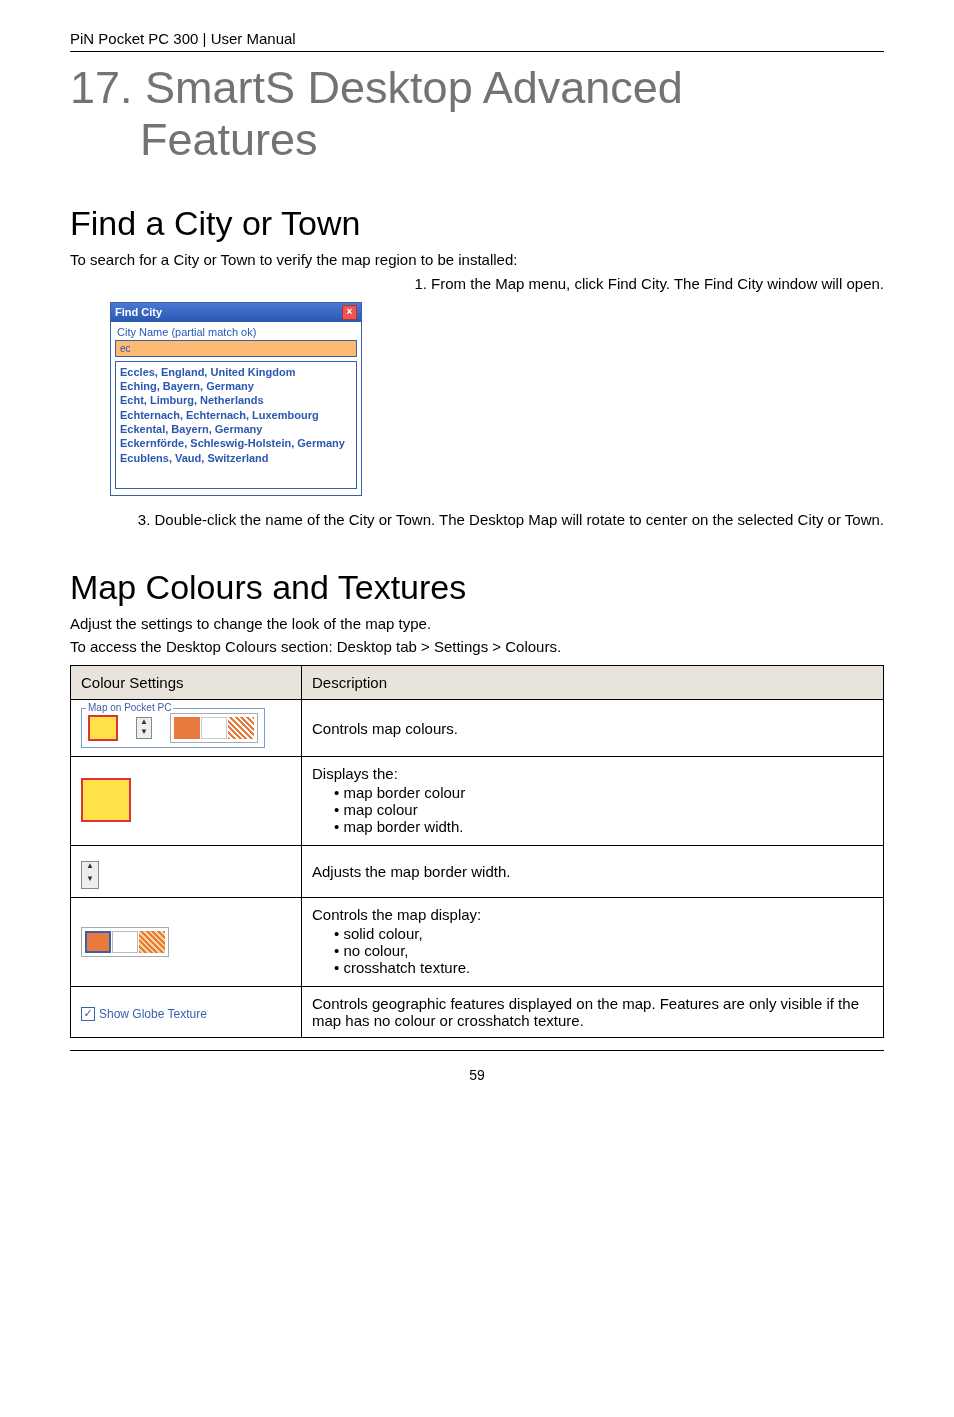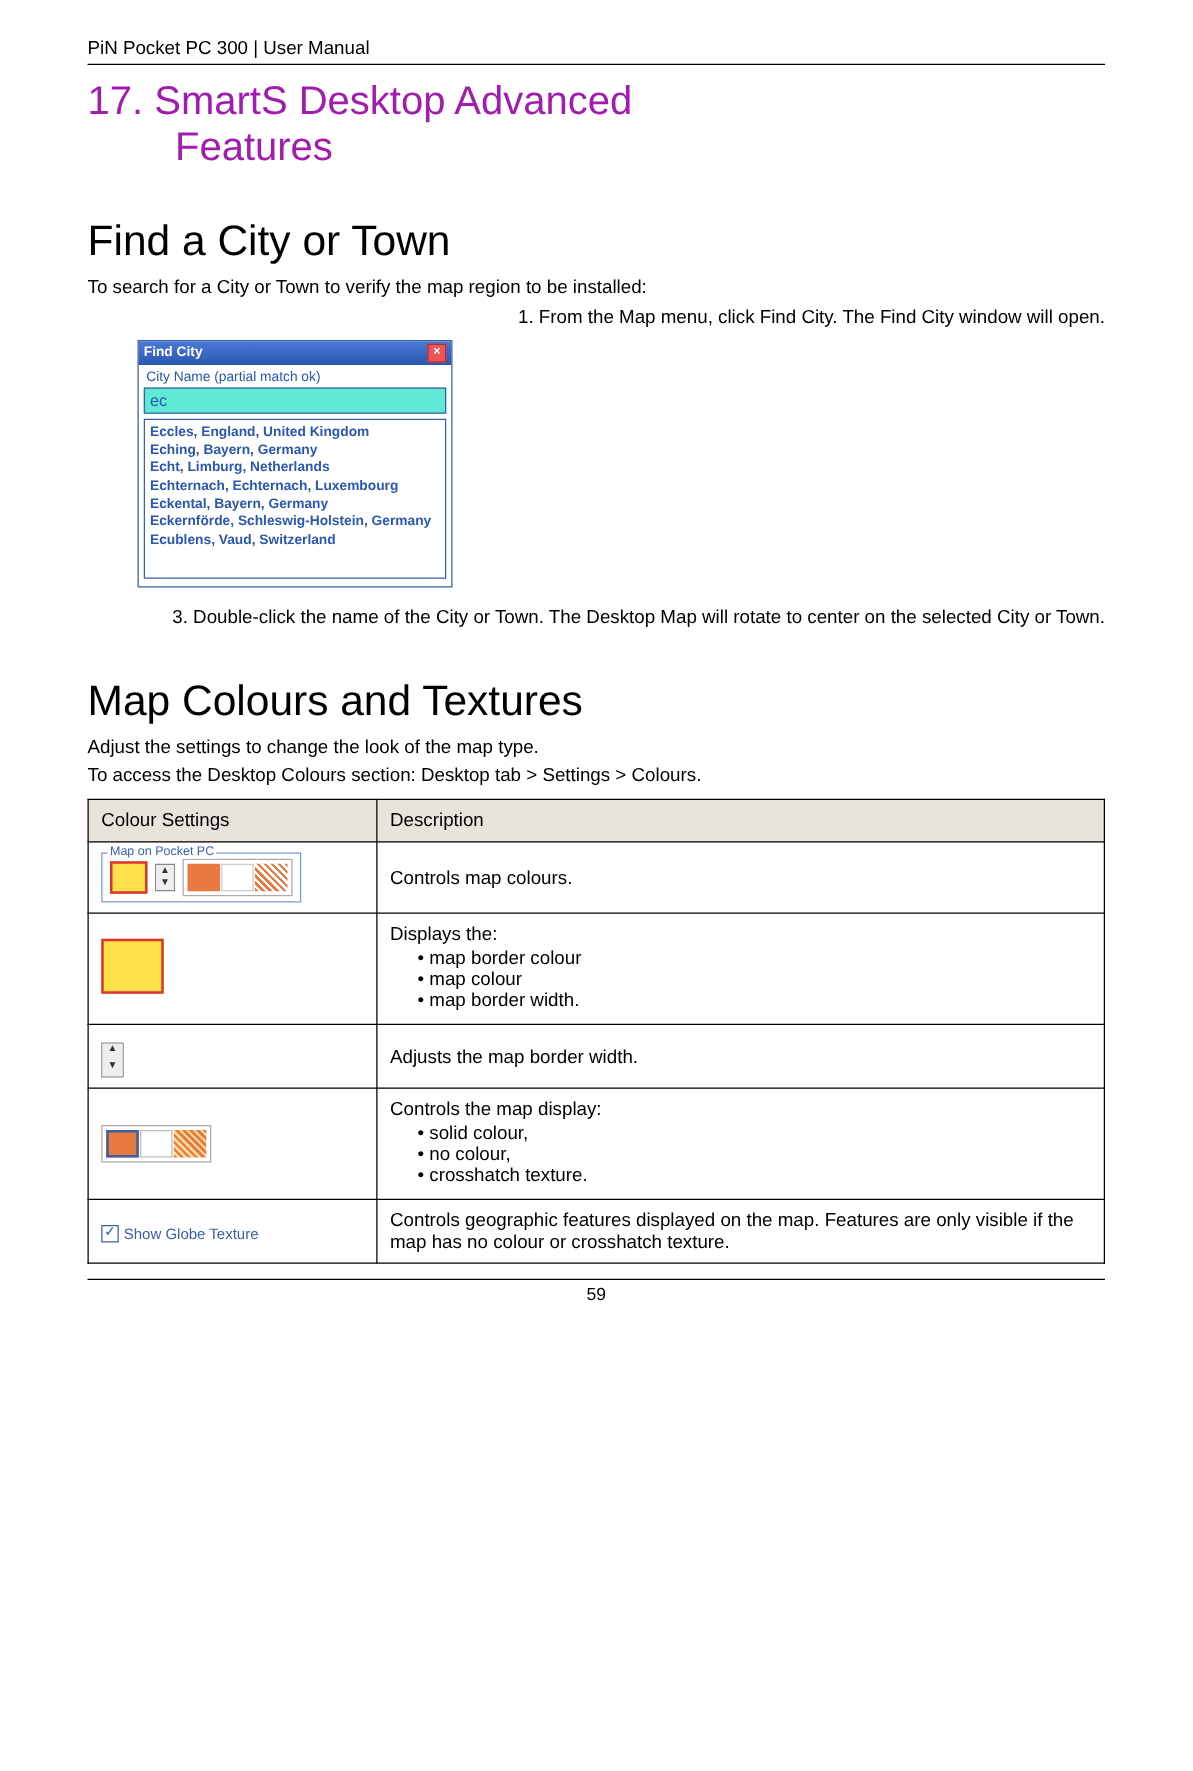--- a/index.html
+++ b/index.html
@@ -13,23 +13,23 @@
   .page {
     padding: 30px 70px 20px 70px;
   }
   .header-line {
     font-size: 15px;
     text-align: left;
     padding-bottom: 4px;
     border-bottom: 1.5px solid #000;
   }
   h1.title {
-    color: #a21caf;
+    color: #737373;
     font-weight: 400;
-    font-size: 32px;
+    font-size: 45px;
     margin: 10px 0 0 0;
     line-height: 1.15;
   }
   h1.title .indent {
     display: block;
     padding-left: 70px;
   }
   h2.section {
     font-size: 34px;
     font-weight: 400;
@@ -81,22 +81,22 @@
   }
   .fc-label {
     padding: 4px 6px 2px 6px;
     color: #2a57b0;
   }
   .fc-input {
     margin: 0 4px 4px 4px;
     border: 1px solid #3b5fa8;
     padding: 2px 4px;
     color: #2a57b0;
-    font-size: 13px;
-    background: #5eead4;
+    font-size: 10px;
+    background: #fdba74;
   }
   .fc-list {
     margin: 0 4px 6px 4px;
     border: 1px solid #3b5fa8;
     padding: 3px 4px;
     height: 120px;
     color: #2a57b0;
     line-height: 1.3;
     font-weight: bold;
   }
@@ -135,21 +135,21 @@
   }
   .map-pocket {
     border: 1px solid #7a9cd4;
     padding: 4px 6px 4px 6px;
     position: relative;
     color: #3b5fa8;
     font-size: 10px;
     font-family: Tahoma, Arial, sans-serif;
     display: inline-flex;
     align-items: center;
-    gap: 6px;
+    gap: 18px;
   }
   .map-pocket .legend {
     position: absolute;
     top: -7px;
     left: 4px;
     background: #fff;
     padding: 0 2px;
   }
   .swatch-big {
     width: 26px; height: 22px;
@@ -192,21 +192,21 @@
     width: 12px; height: 12px;
     border: 1px solid #3b5fa8;
     font-size: 11px;
     line-height: 10px;
     text-align: center;
     color: #2a57b0;
   }
   .footer-rule {
     border-top: 1.5px solid #000;
     margin-top: 12px;
-    padding-top: 3px;
+    padding-top: 16px;
     text-align: center;
     font-size: 14px;
   }
 </style>
 </head>
 <body>
 
 <div class="page">
 
   <div class="header-line">PiN Pocket PC 300 | User Manual</div>

